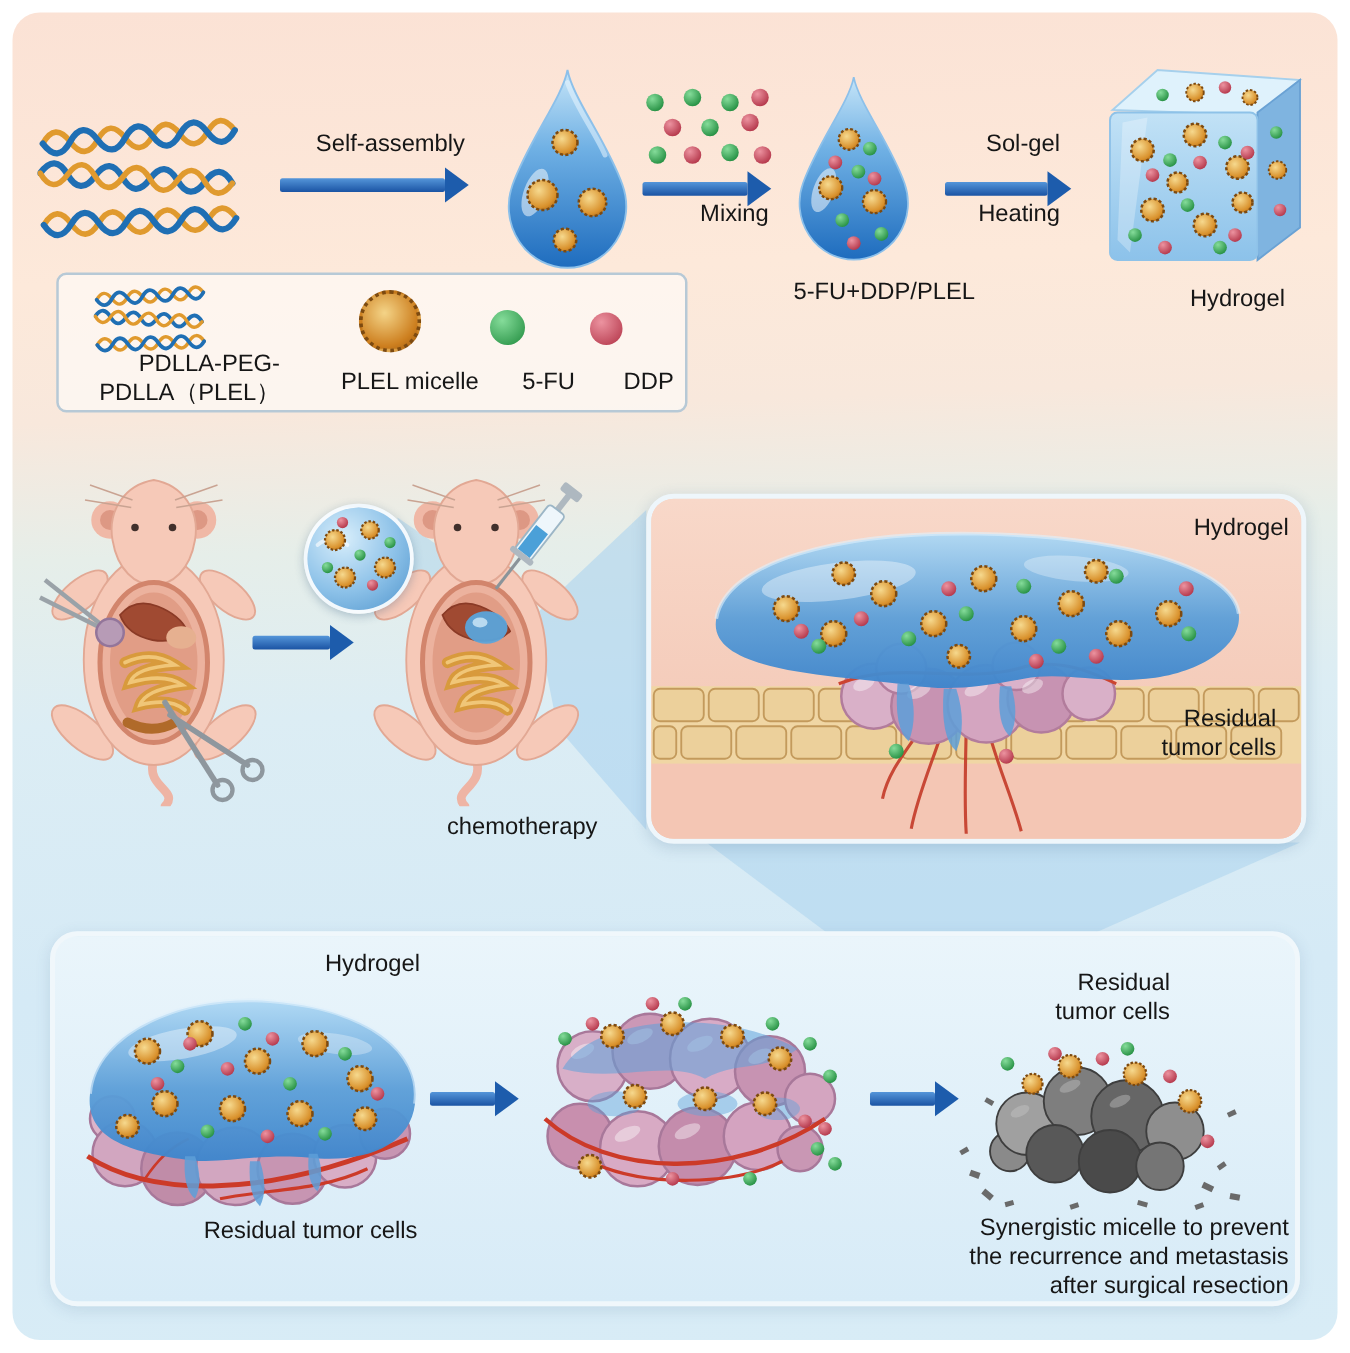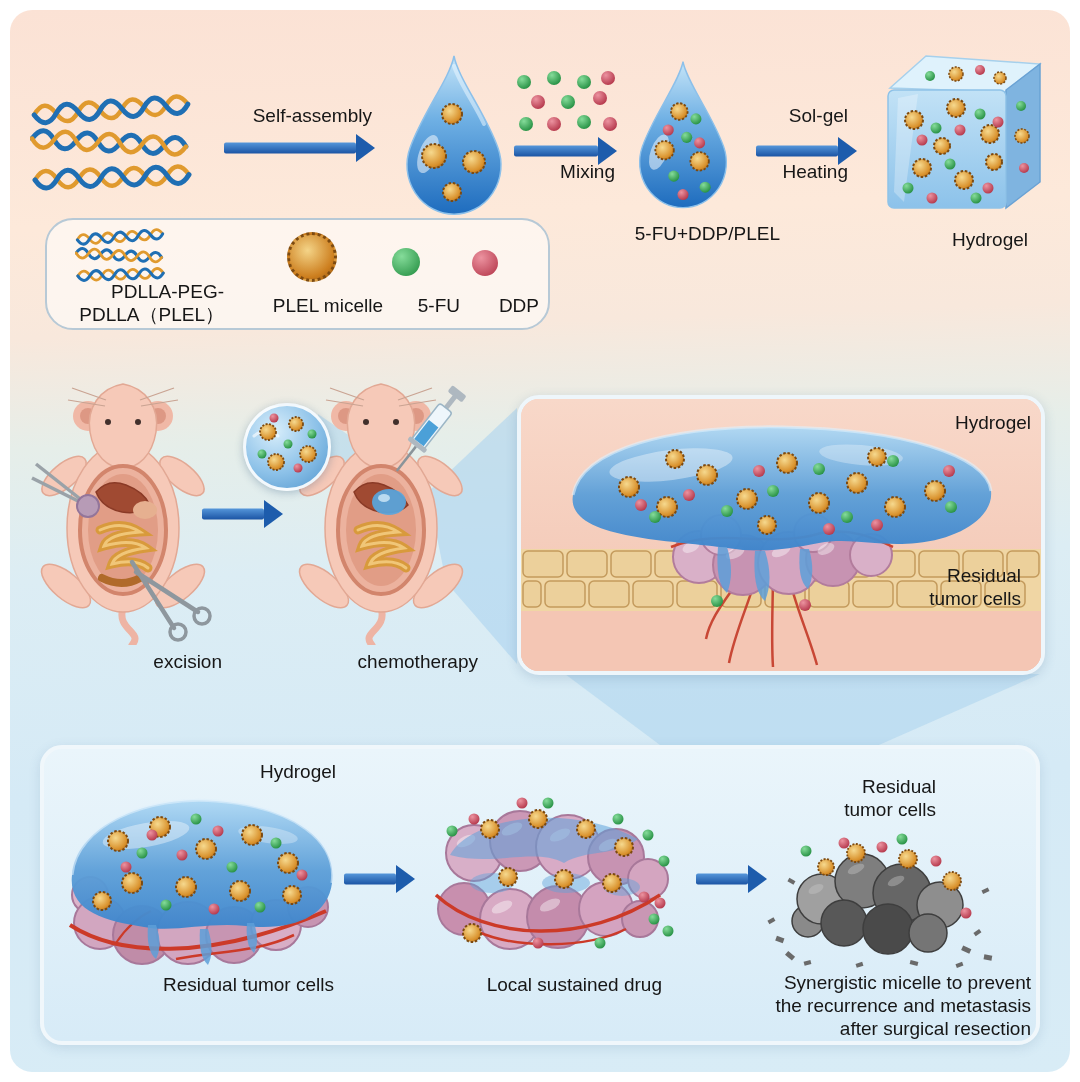--- a/index.html
+++ b/index.html
@@ -12,21 +12,21 @@
   .cones{position:absolute;left:0;top:0;z-index:1;}
   .lbl{position:absolute;z-index:3;color:#161616;font-size:19px;line-height:23px;text-align:right;}
   .ln{display:block;}
   
   .arrow{position:absolute;height:28px;z-index:3;}
   .arrow .bar{position:absolute;left:0;top:50%;transform:translateY(-50%);height:11px;width:100%;
     background:linear-gradient(180deg,#5596da,#1b54a4);border-radius:2px;}
   .arrow .head{position:absolute;right:-19px;top:50%;transform:translateY(-50%);width:0;height:0;
     border-left:19px solid #1d5cac;border-top:14px solid transparent;border-bottom:14px solid transparent;}
   
-  .legend{position:absolute;left:45px;top:218px;width:505px;height:112px;border-radius:28px;z-index:3;
+  .legend{position:absolute;left:45px;top:218px;width:505px;height:112px;border-radius:8px;z-index:3;
     background:rgba(255,255,255,0.55);border:2px solid #b7c9d6;}
   .micelle-icon{position:absolute;width:50px;height:50px;border-radius:50%;
     background:radial-gradient(circle at 40% 35%,#f4d488,#cd7f1f 68%,#9c5a10);
     border:3px dotted #7d4a10;}
   .ball{position:absolute;border-radius:50%;}
   .ball.green{width:28px;height:28px;background:radial-gradient(circle at 35% 30%,#85dc9a,#1e8a3c);}
   .ball.red{width:26px;height:26px;background:radial-gradient(circle at 35% 30%,#ec93a0,#b03044);}
   
   .magnifier{position:absolute;left:243px;top:403px;width:88px;height:88px;border-radius:50%;z-index:3;
     border:3px solid rgba(255,255,255,0.9);overflow:hidden;
@@ -294,21 +294,20 @@
     </g>
     <circle cx="60" cy="126" r="11" fill="#b79bb6" stroke="#93759a" stroke-width="2"></circle>
     <g stroke="#8e979e" stroke-width="4.5" stroke-linecap="round">
       <line x1="146" y1="248" x2="104" y2="182"></line>
       <line x1="170" y1="232" x2="108" y2="192"></line>
     </g>
     <circle cx="150" cy="252" r="8" fill="none" stroke="#8e979e" stroke-width="3.5"></circle>
     <circle cx="174" cy="236" r="8" fill="none" stroke="#8e979e" stroke-width="3.5"></circle>
   </svg>
   <div class="lbl" style="left:12px;top:650px;width:210px">
-      <span class="ln">excision</span>
   </div>
 
   <div class="arrow" style="left:202px;top:500px;width:62px">
       <div class="bar"></div>
       <div class="head"></div>
     </div>
 
   <div class="magnifier">
     <svg width="82" height="82" viewBox="0 0 82 82">
       <defs>
@@ -646,21 +645,20 @@
           <circle cx="252" cy="140" r="5.5" fill="url(#ggB2)"></circle>
         <circle cx="58" cy="28" r="5.5" fill="url(#rgB2)"></circle>
           <circle cx="106" cy="12" r="5.5" fill="url(#rgB2)"></circle>
         <circle cx="228,106" r="0" fill="none"></circle>
           <circle cx="228" cy="106" r="5.5" fill="url(#rgB2)"></circle>
         <circle cx="122" cy="152" r="5.5" fill="url(#rgB2)"></circle>
           <circle cx="244" cy="112" r="5.5" fill="url(#rgB2)"></circle>
       </g>
     </svg>
     <div class="lbl" style="left:388px;top:224px;width:230px">
-      <span class="ln">Local sustained drug</span>
     </div>
 
     <div class="arrow" style="left:652px;top:116px;width:52px">
         <div class="bar"></div>
         <div class="head"></div>
       </div>
 
     <div class="lbl" style="left:692px;top:26px;width:200px">
       <span class="ln">Residual</span>
         <span class="ln">tumor cells</span>

